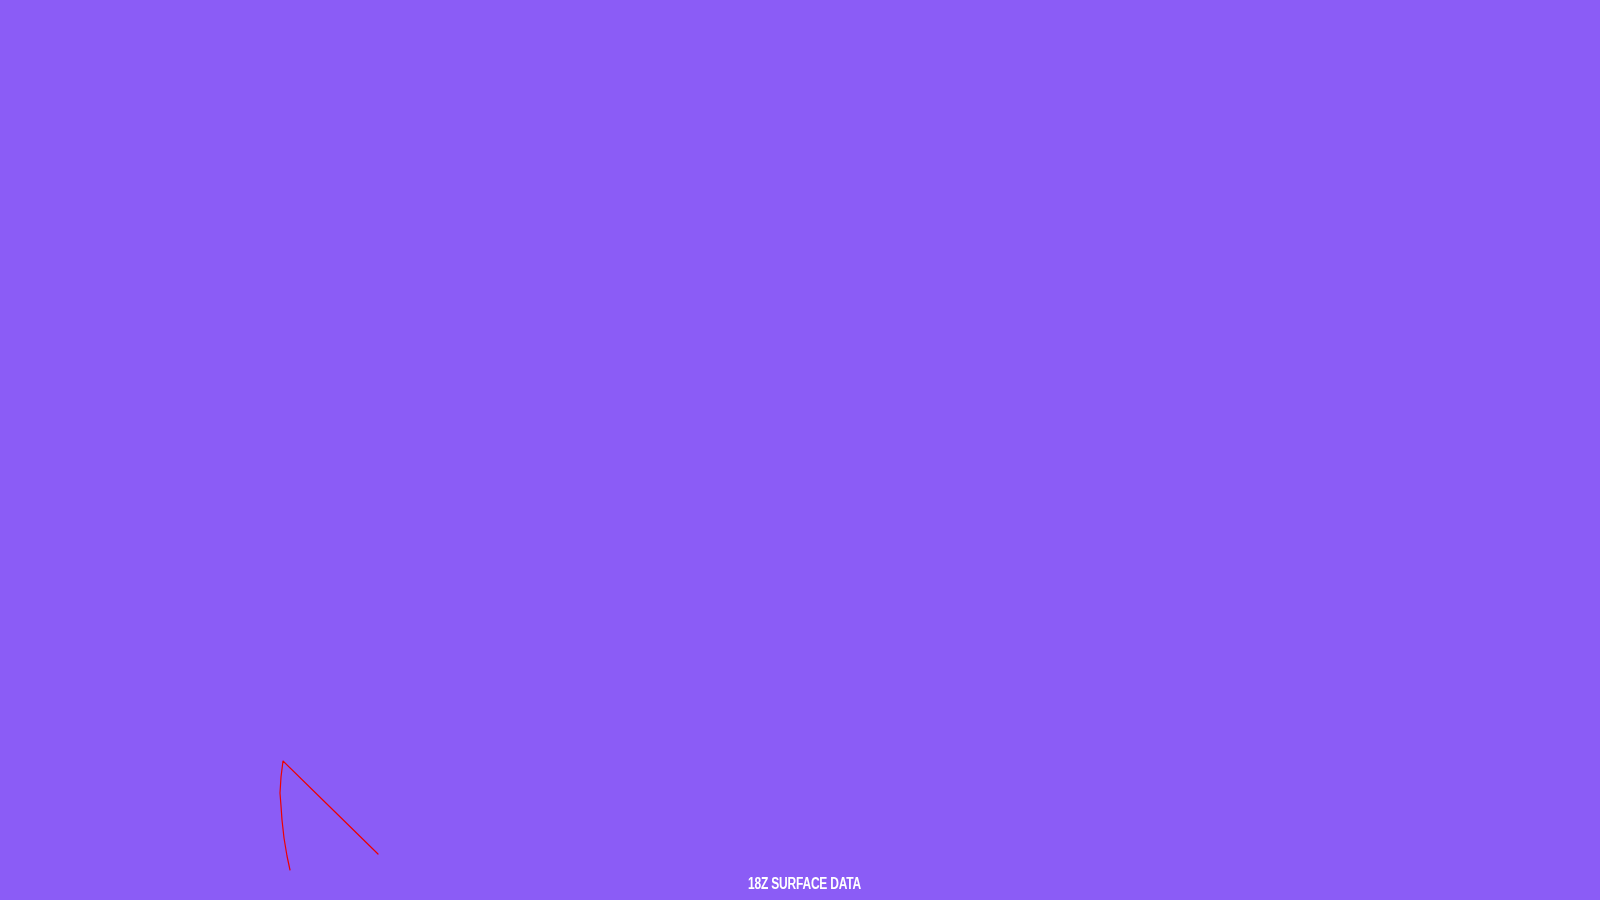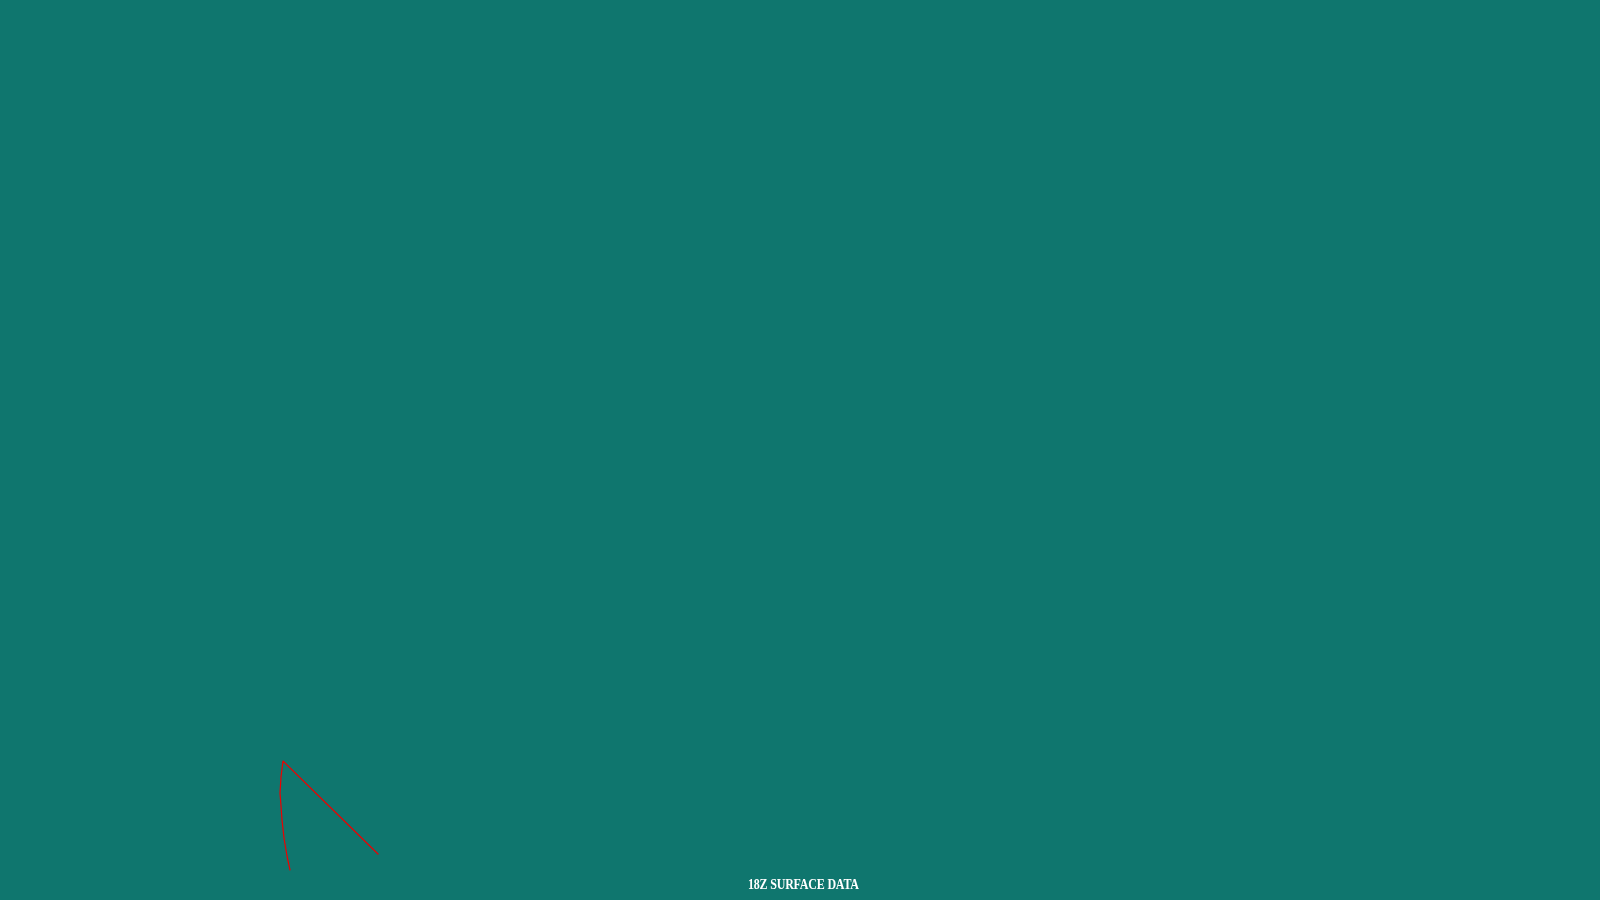--- a/index.html
+++ b/index.html
@@ -4,23 +4,23 @@
 <style>
   html, body {
     margin: 0;
     padding: 0;
     background: #000000;
   }
   #screen {
     position: relative;
     width: 1600px;
     height: 900px;
-    background: #0f766e;
+    background: #8b5cf6;
     overflow: hidden;
-    font-family: Liberation Serif, serif;
+    font-family: Liberation Sans, sans-serif;
   }
   #map-svg {
     position: absolute;
     left: 0;
     top: 0;
     width: 1600px;
     height: 900px;
   }
   #map-svg polyline {
     fill: none;

